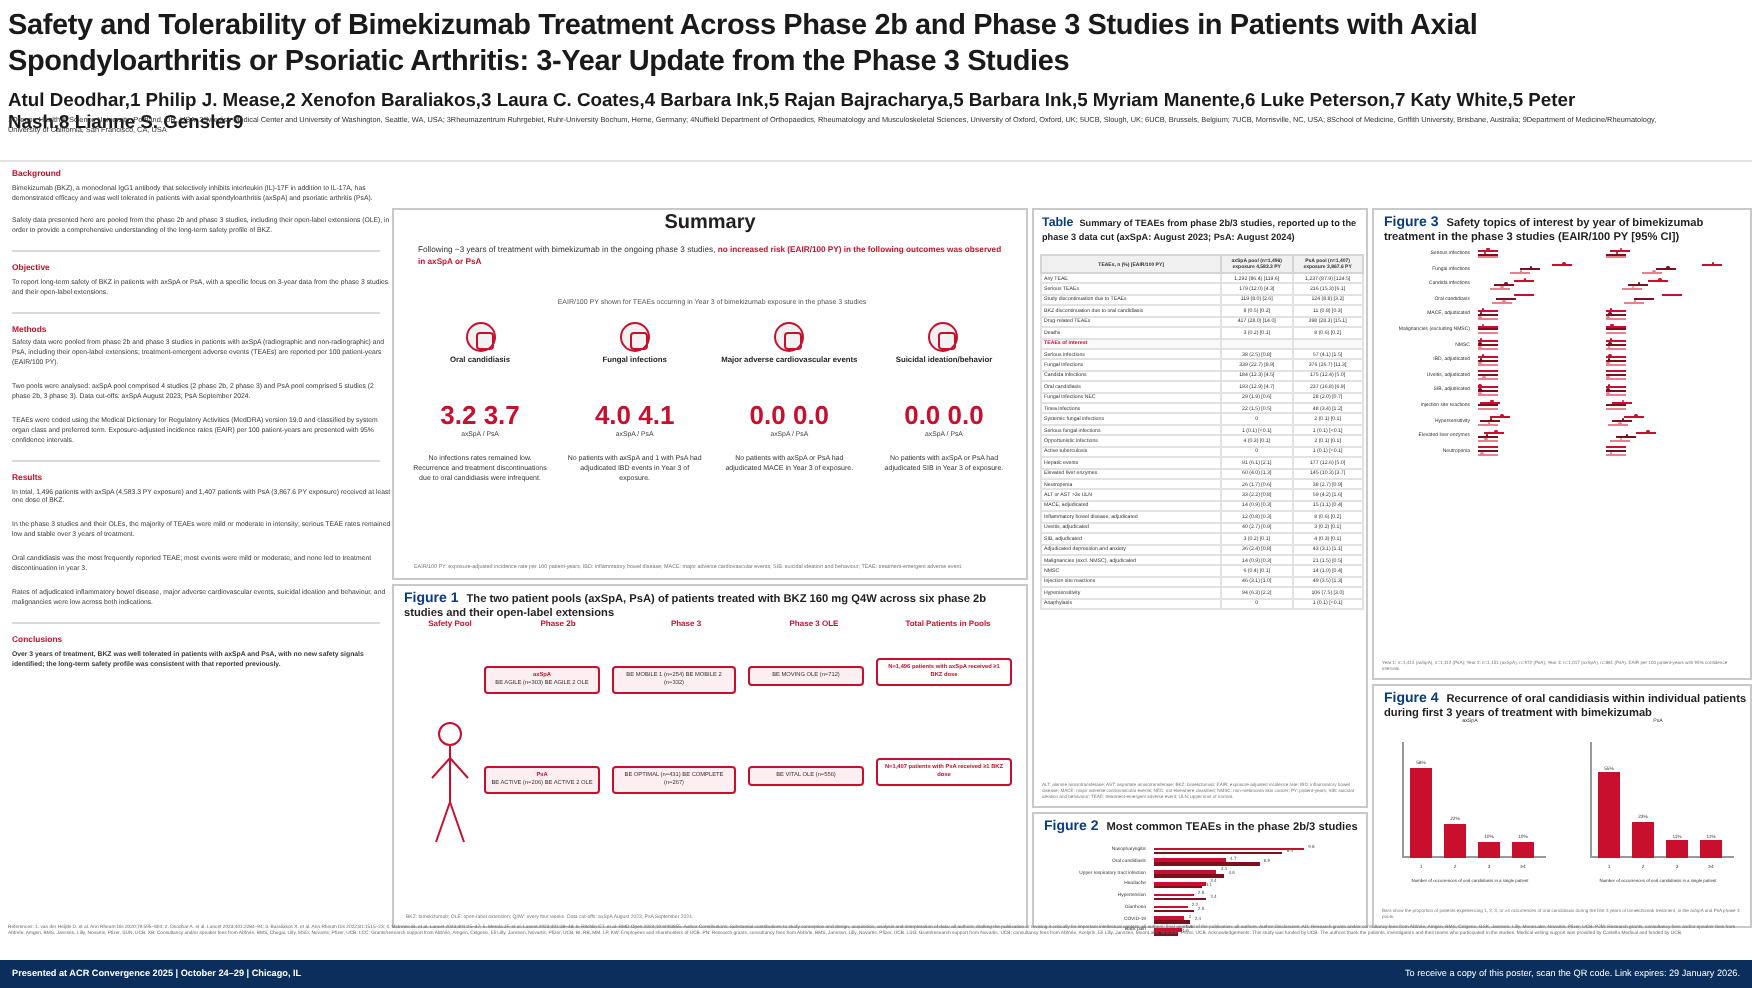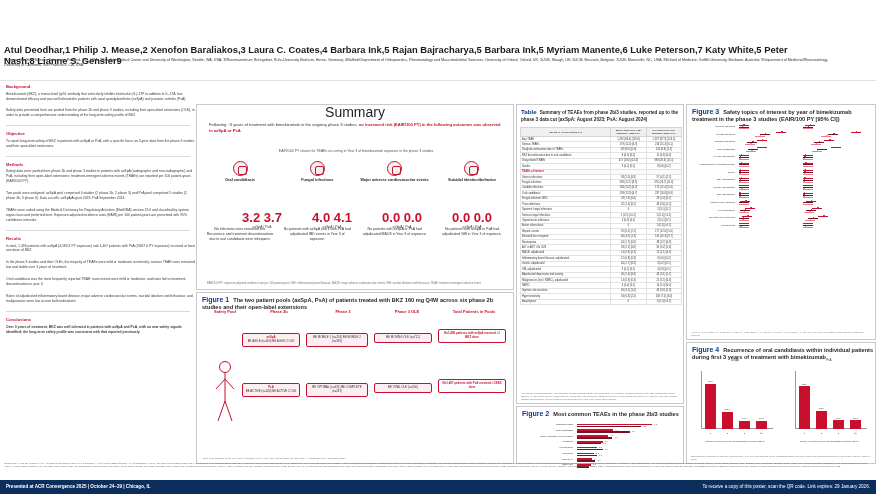--- a/index.html
+++ b/index.html
@@ -46,21 +46,21 @@
   .leftcol .rule { border-top:1px solid #d9d9d9; margin:5px 6px 5px 6px; }
 
   
   .summary {
     position:absolute; left:196px; top:104px; width:318px; height:186px;
     border:1px solid #c9c9c9; background:#fff;
   }
   .summary .cap {
     position:absolute; left:0; top:0; width:100%; height:14px;
     background:#ffffff; color:#231f20;
-    font-size:14px; font-weight:normal; text-align:center; line-height:14px;
+    font-size:10px; font-weight:bold; text-align:center; line-height:14px;
   }
   .sum-lead {
     position:absolute; left:12px; top:17px; width:294px;
     font-size:4.1px; line-height:1.5; color:#333;
   }
   .sum-lead .red { color:#c8102e; font-weight:bold; }
   .sum-note {
     position:absolute; left:12px; top:44px; width:294px;
     font-size:3.5px; color:#555; text-align:center;
   }
@@ -73,21 +73,21 @@
     width:15px; height:15px; margin:0 auto 2px auto; border-radius:50%;
     background:#f2f2f2; border:1px solid #c8102e; position:relative;
   }
   .cat .ic:after {
     content:""; position:absolute; left:4px; top:4px; width:7px; height:7px;
     border:1px solid #c8102e; border-radius:2px;
   }
   .cat .lb { font-size:3.9px; font-weight:bold; color:#231f20; line-height:1.25; }
   .sum-nums {
     position:absolute; left:8px; top:96px; width:302px;
-    display:flex; justify-content:flex-end;margin-top:10px;
+    display:flex; justify-content:space-between;
   }
   .num { width:70px; text-align:center; }
   .num .v { font-size:13px; font-weight:bold; color:#c8102e; line-height:1; }
   .num .u { font-size:3.4px; color:#444; margin-top:1px; }
   .sum-desc {
     position:absolute; left:8px; top:122px; width:302px;
     display:flex; justify-content:space-between;
   }
   .desc { width:70px; text-align:center; font-size:3.5px; line-height:1.45; color:#333; }
   .sum-foot {
@@ -220,20 +220,21 @@
   }
   .footbar .right { float:right; font-weight:normal; }
   .hr-red { position:absolute; left:0; top:80px; width:876px; height:1px; background:#e3e3e3; }
 </style>
 </head>
 <body>
 
 <div class="poster">
 
   <div class="header">
+    <div class="title">Safety and Tolerability of Bimekizumab Treatment Across Phase 2b and Phase 3 Studies in Patients with Axial Spondyloarthritis or Psoriatic Arthritis: 3-Year Update from the Phase 3 Studies</div>
     <div class="authors">Atul Deodhar,1 Philip J. Mease,2 Xenofon Baraliakos,3 Laura C. Coates,4 Barbara Ink,5 Rajan Bajracharya,5 Barbara Ink,5 Myriam Manente,6 Luke Peterson,7 Katy White,5 Peter Nash,8 Lianne S. Gensler9</div>
     <div class="affil">1Oregon Health &amp; Science University, Portland, OR, USA; 2Swedish Medical Center and University of Washington, Seattle, WA, USA; 3Rheumazentrum Ruhrgebiet, Ruhr-University Bochum, Herne, Germany; 4Nuffield Department of Orthopaedics, Rheumatology and Musculoskeletal Sciences, University of Oxford, Oxford, UK; 5UCB, Slough, UK; 6UCB, Brussels, Belgium; 7UCB, Morrisville, NC, USA; 8School of Medicine, Griffith University, Brisbane, Australia; 9Department of Medicine/Rheumatology, University of California, San Francisco, CA, USA</div>
   </div>
   <div class="hr-red"></div>
 
   <div class="leftcol">
     <div class="blk">
         <div class="hdr">Background</div>
         <div>Bimekizumab (BKZ), a monoclonal IgG1 antibody that selectively inhibits interleukin (IL)-17F in addition to IL-17A, has demonstrated efficacy and was well tolerated in patients with axial spondyloarthritis (axSpA) and psoriatic arthritis (PsA).</div>
       </div>

